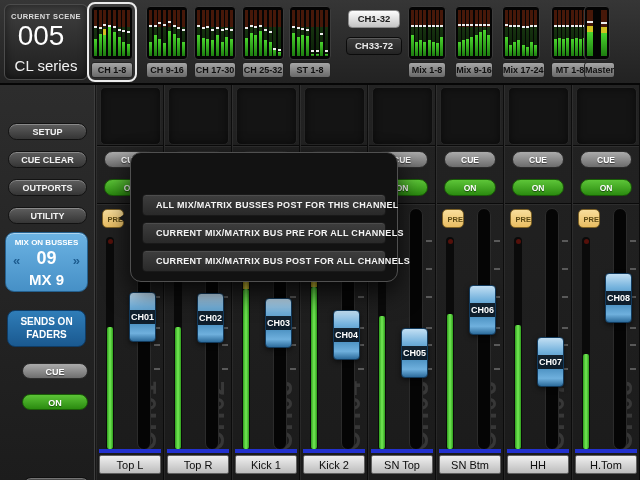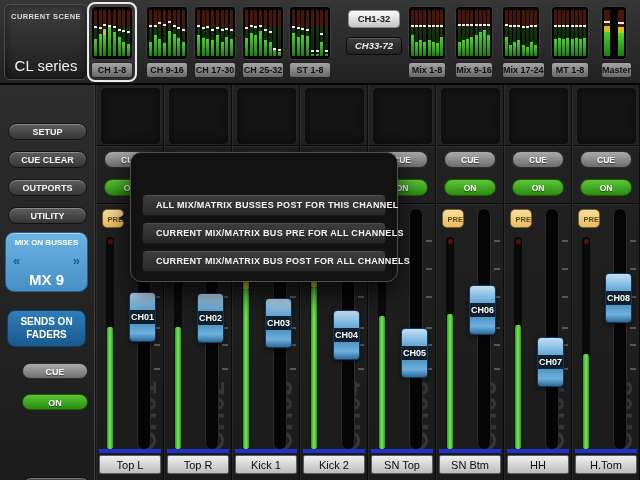--- a/index.html
+++ b/index.html
@@ -29,21 +29,21 @@
   .bar.wide{width:6px;}
   .bar .fill{position:absolute;bottom:0;left:0;width:100%;background:linear-gradient(#4ad52d,#1d7d10);}
   .bar .yfill{position:absolute;left:0;width:100%;background:#d2c020;}
   .bar .pk{position:absolute;left:0;width:100%;height:2px;background:#ededed;}
 
   .bank-btn{position:absolute;height:16px;border-radius:4px;font-weight:bold;font-size:9.5px;
             text-align:center;line-height:16px;}
   #bank1{left:348px;top:10px;width:50px;background:linear-gradient(#fdfdfd,#c4c4c4);
          color:#1a1a1a;border:1px solid #8a8a8a;}
   #bank2{left:346px;top:37px;width:54px;background:linear-gradient(#3d3d3d,#232323);color:#e9e9e9;
-         border:1px solid #0b0b0b;box-shadow:inset 0 1px 0 rgba(255,255,255,.16);font-style:italic;}
+         border:1px solid #0b0b0b;box-shadow:inset 0 1px 0 rgba(255,255,255,.16);}
 
   
   .sidebar{position:absolute;left:0;top:85px;width:95px;height:395px;
            background:linear-gradient(#2d2d2d,#1c1c1c);border-right:1px solid #3e3e3e;box-sizing:border-box;}
   .sb-btn{position:absolute;left:8px;width:79px;height:17px;border-radius:9px;
           background:linear-gradient(#5e5e5e,#353535);border:1px solid #121212;
           box-shadow:inset 0 1px 0 rgba(255,255,255,.28);color:#f3f3f3;font-size:9px;font-weight:bold;
           text-align:center;line-height:17px;box-sizing:border-box;}
   .mixpanel{position:absolute;left:5px;top:147px;width:83px;height:60px;border-radius:9px;
             background:linear-gradient(#6cb3e3,#4690c6);border:1px solid #25618f;
@@ -109,20 +109,21 @@
          letter-spacing:.3px;line-height:20px;padding-left:13px;box-sizing:border-box;white-space:nowrap;}
 </style>
 </head>
 <body>
 
 <div id="stage">
 
   <div class="topbar">
     <div class="scene">
       <div class="cs">CURRENT SCENE</div>
+      <div class="num">005</div>
       <div class="ser">CL series</div>
     </div>
 
     <div id="in-blocks">
         <div class="mblock sel" style="left: 87px;">
           <div class="mbox" style="width: 42px;">
             <div class="bar">
               <div class="fill" style="height: 38%;"></div>
               <div class="pk" style="bottom: 60%;"></div>
             </div>
@@ -453,21 +454,21 @@
               <div class="fill" style="height: 38%;"></div>
               <div class="pk" style="bottom: 64%;"></div>
             </div>
             <div class="bar">
               <div class="fill" style="height: 40%;"></div>
               <div class="pk" style="bottom: 64%;"></div>
             </div>
           </div>
           <div class="mlabel">MT 1-8</div>
         </div>
-        <div class="mblock" style="left: 597px;">
+        <div class="mblock" style="left: 580px;">
           <div class="mbox" style="width: 26px;">
             <div class="bar wide">
               <div class="fill" style="height: 52%;"></div>
               <div class="yfill" style="bottom: 52%; height: 13%;"></div>
               <div class="pk" style="bottom: 72%;"></div>
             </div>
             <div class="bar wide">
               <div class="fill" style="height: 50%;"></div>
               <div class="yfill" style="bottom: 50%; height: 13%;"></div>
               <div class="pk" style="bottom: 70%;"></div>
@@ -482,20 +483,21 @@
     <div id="sidebar-menu">
         <div class="sb-btn" style="top: 38px;">SETUP</div>
         <div class="sb-btn" style="top: 66px;">CUE CLEAR</div>
         <div class="sb-btn" style="top: 94px;">OUTPORTS</div>
         <div class="sb-btn" style="top: 122px;">UTILITY</div>
       </div>
 
     <div class="mixpanel">
       <div class="t">MIX ON BUSSES</div>
       <div class="arr l">«</div>
+      <div class="numrow">09</div>
       <div class="arr r">»</div>
       <div class="bus">MX 9</div>
     </div>
 
     <div class="sends">
       <span style="width:58px;display:inline-block;">SENDS ON FADERS</span>
     </div>
 
     <div class="sb-pill sb-cue">CUE</div>
     <div class="sb-pill sb-on">ON</div>

